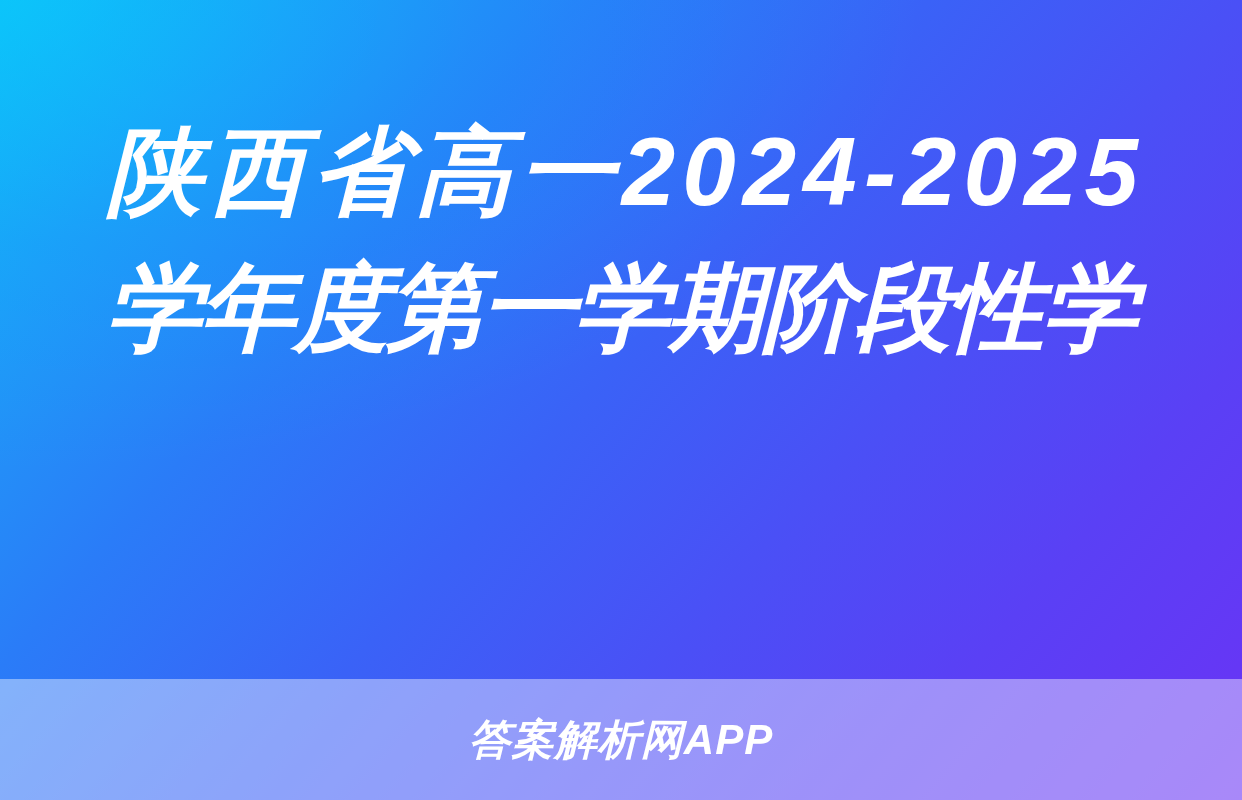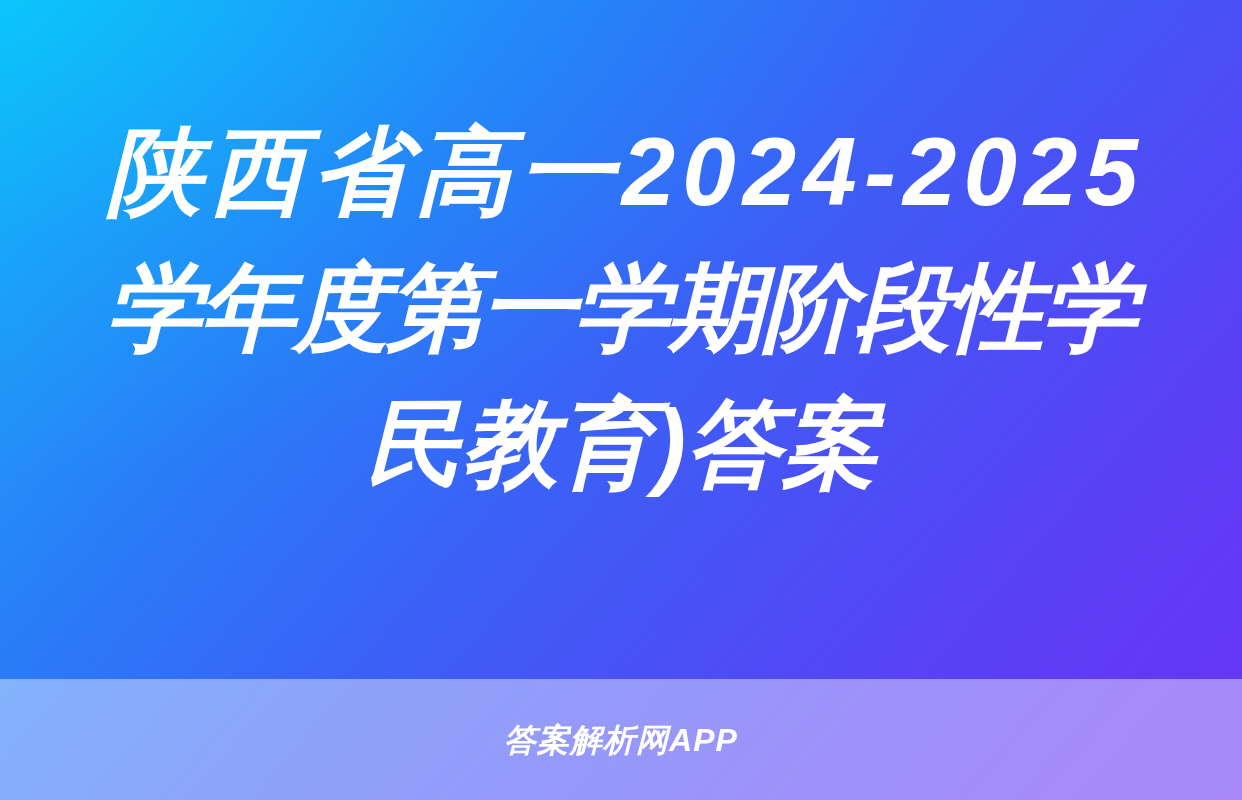--- a/index.html
+++ b/index.html
@@ -83,21 +83,21 @@
     height: 121px;
     background: rgba(255, 255, 255, 0.42);
     display: flex;
     align-items: center;
     justify-content: center;
     z-index: 4;
   }
 
   .watermark-text {
     color: #ffffff;
-    font-size: 32px;
+    font-size: 42px;
     font-weight: 700;
     font-style: italic;
     letter-spacing: 1px;
     line-height: 1;
     font-family: "Liberation Sans", "DejaVu Sans", sans-serif;
     white-space: nowrap;
     user-select: none;
   }
 </style>
 </head>
@@ -111,23 +111,20 @@
 
     <div class="title-line stretch">
       <span style="letter-spacing: 7.147px; margin-right: -7.147px;">陕西省高一2024-2025</span>
     </div>
 
     <div class="title-line stretch">
       <span style="letter-spacing: -2.4px; margin-right: 2.4px;">学年度第一学期阶段性学</span>
     </div>
 
 
-    <div class="title-line centered">
-      <span>民教育)答案</span>
-    </div>
 
   </div>
 
   <div class="watermark-band">
     <div class="watermark-text">答案解析网APP</div>
   </div>
 
 </div>
 
 </body></html>

